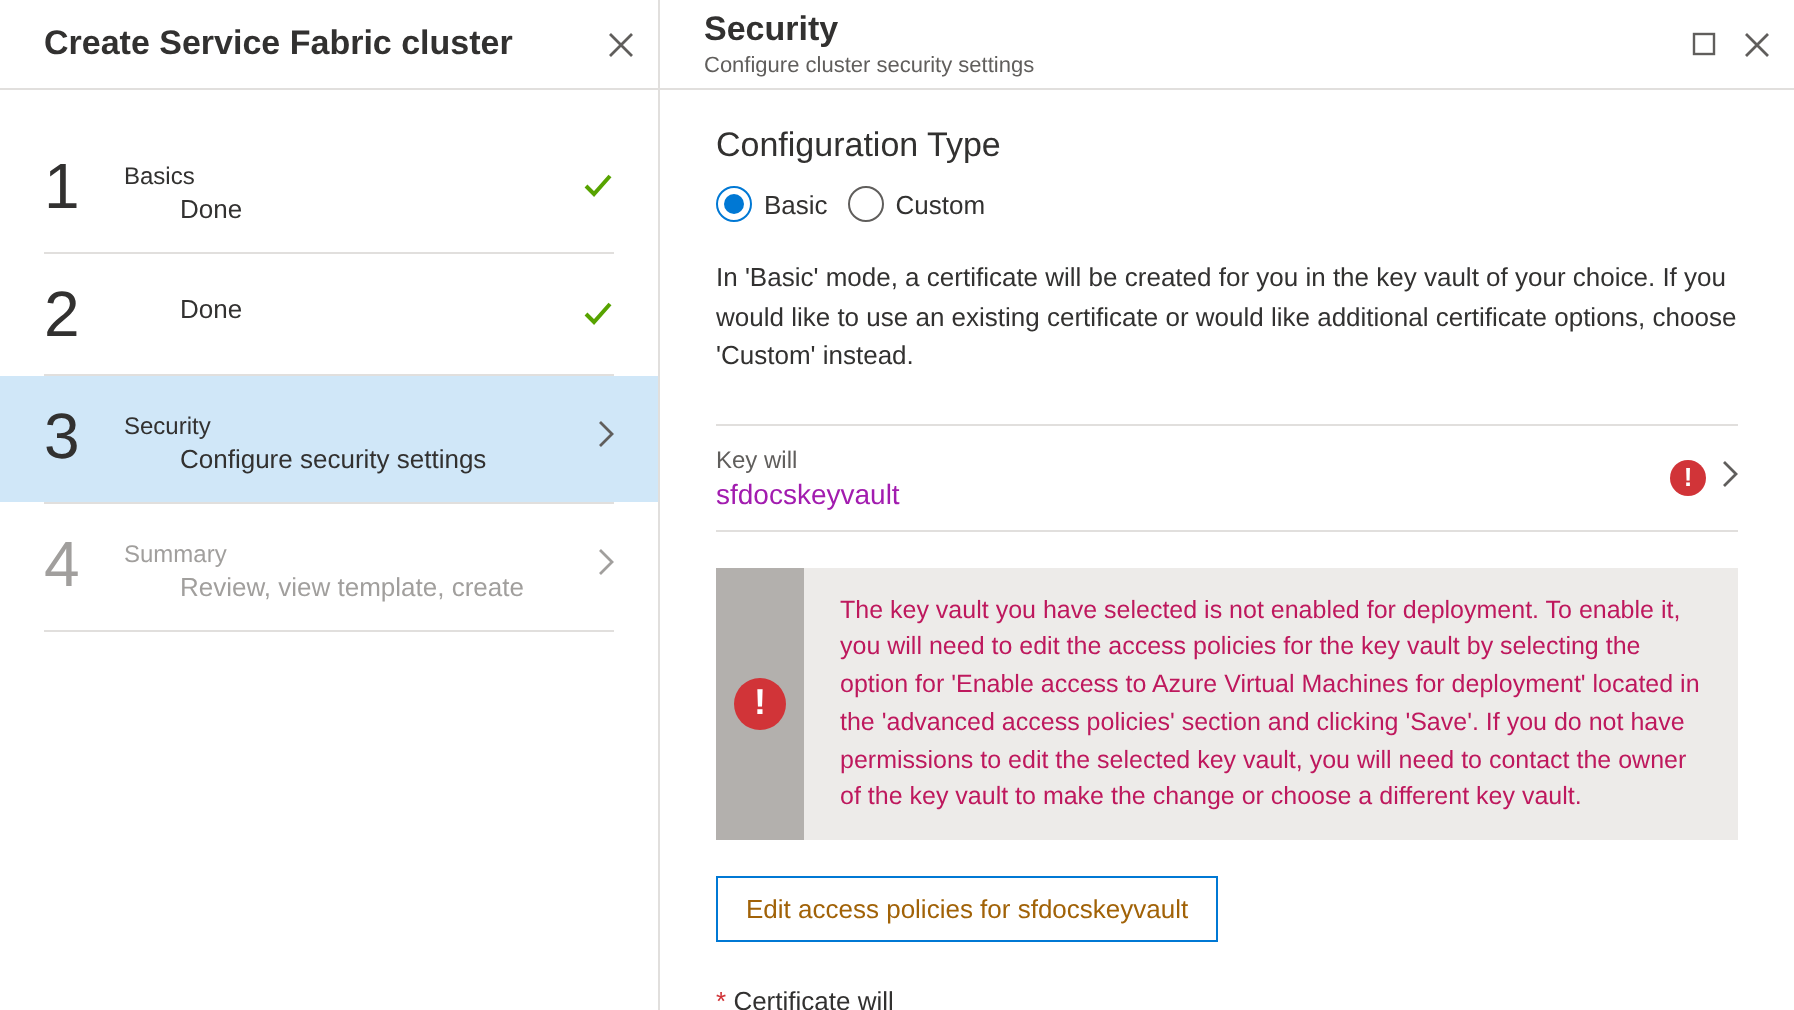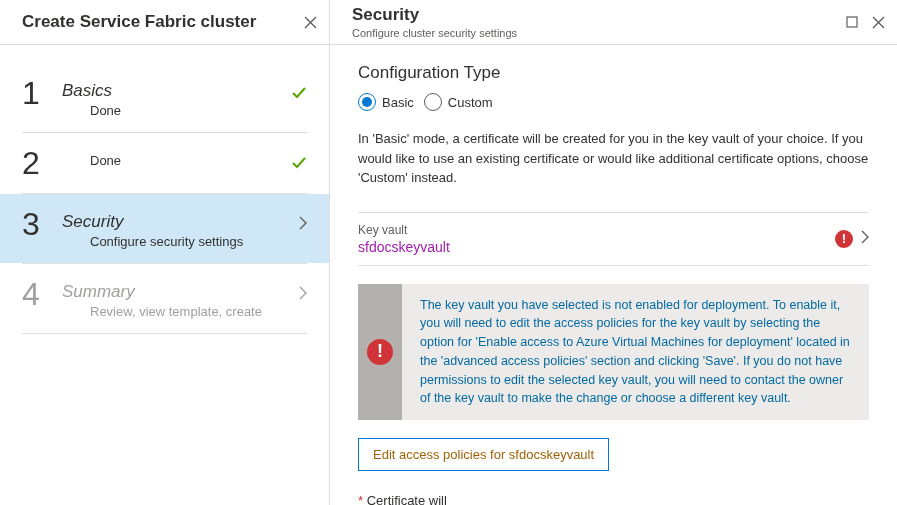--- a/index.html
+++ b/index.html
@@ -13,21 +13,21 @@
     .pane-subtitle { font-size: 11px; color: #605e5c; margin-top: 2px; }
     .header-stack { display: flex; flex-direction: column; justify-content: center; flex: 1; }
     .header-icons { display: flex; gap: 14px; align-items: center; }
     .icon-btn { cursor: pointer; color: #605e5c; display: flex; align-items: center; }
     .icon-btn svg { display: block; }
     
     .steps { padding: 18px 0 0 0; }
     .step { display: flex; align-items: flex-start; padding: 14px 22px; position: relative; cursor: pointer; }
     .step-num { font-size: 32px; font-weight: 300; color: #323130; width: 40px; line-height: 1; }
     .step-body { flex: 1; padding-top: 4px; }
-    .step-title { font-size: 17px; color: #323130; font-style: italic; }
+    .step-title { font-size: 12px; color: #323130; }
     .step-sub { font-size: 13px; color: #323130; margin-top: 2px; margin-left: 28px; }
     .step-disabled .step-num, .step-disabled .step-title, .step-disabled .step-sub { color: #a19f9d; }
     .step-active { background: #d0e7f8; }
     .step-sep { height: 1px; background: #e1dfdd; margin: 0 22px; }
     .step-check { color: #57a300; margin-top: 8px; }
     .step-chevron { color: #605e5c; margin-top: 8px; }
     
     .right-body { padding: 18px 28px 10px 28px; overflow-y: auto; flex: 1; }
     .section-title { font-size: 17px; font-weight: 400; margin-bottom: 10px; }
     .radio-row { display: flex; gap: 10px; margin-bottom: 18px; }
@@ -41,21 +41,21 @@
     .field-row { border-top: 1px solid #e1dfdd; border-bottom: 1px solid #e1dfdd; padding: 10px 0; display: flex; align-items: center; cursor: pointer; margin-bottom: 18px; }
     .field-body { flex: 1; }
     .field-label { font-size: 12px; color: #605e5c; }
     .field-value { font-size: 14px; color: #a21caf; margin-top: 2px; }
     .field-icons { display: flex; align-items: center; gap: 8px; }
     .error-badge { width: 18px; height: 18px; background: #d13438; border-radius: 50%; display: flex; align-items: center; justify-content: center; color: #fff; font-weight: bold; font-size: 13px; }
     
     .warn-box { background: #edebe9; display: flex; margin-bottom: 18px; }
     .warn-icon-col { width: 44px; background: #b3b0ad; display: flex; align-items: center; justify-content: center; flex-shrink: 0; }
     .warn-icon { width: 26px; height: 26px; background: #d13438; border-radius: 50%; display: flex; align-items: center; justify-content: center; color: #fff; font-weight: bold; font-size: 18px; }
-    .warn-text { padding: 12px 18px; font-size: 12.5px; color: #0369a1; line-height: 1.5; }
+    .warn-text { padding: 12px 18px; font-size: 12.5px; color: #be185d; line-height: 1.5; }
     
     .link-box { border: 1px solid #0078d4; padding: 8px 14px; display: inline-block; color: #a16207; font-size: 13px; cursor: pointer; margin-bottom: 22px; }
     
     .req-label { font-size: 13px; margin-bottom: 6px; }
     .req-star { color: #d13438; }
   </style>
 </head>
 <body>
 
 <div class="left-pane">
@@ -158,21 +158,21 @@
       </div>
       <div class="radio-item">
         <span class="radio-outer"></span>
         <span>Custom</span>
       </div>
     </div>
     <div class="desc-text">In 'Basic' mode, a certificate will be created for you in the key vault of your choice. If you would like to use an existing certificate or would like additional certificate options, choose 'Custom' instead.</div>
 
     <div class="field-row">
       <div class="field-body">
-        <div class="field-label">Key vault</div>
+        <div class="field-label">Key will</div>
         <div class="field-value">sfdocskeyvault</div>
       </div>
       <div class="field-icons">
         <span class="error-badge">!</span>
         <span>
           <svg width="8" height="14" viewBox="0 0 8 14">
               <path d="M1 1 L7 7 L1 13" stroke="#605e5c" stroke-width="1.4" fill="none"></path>
             </svg>
         </span>
       </div>

